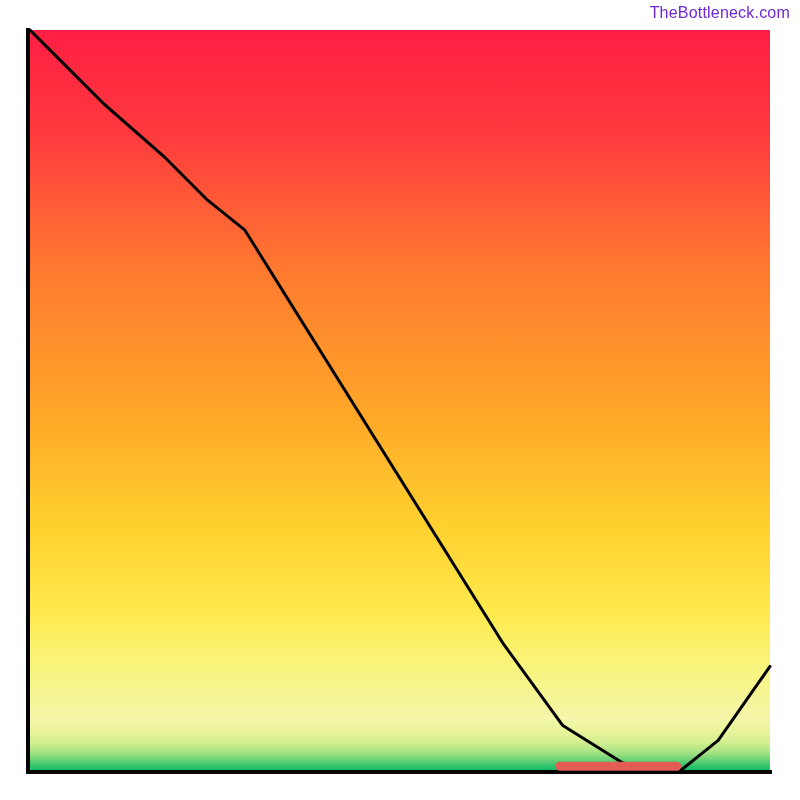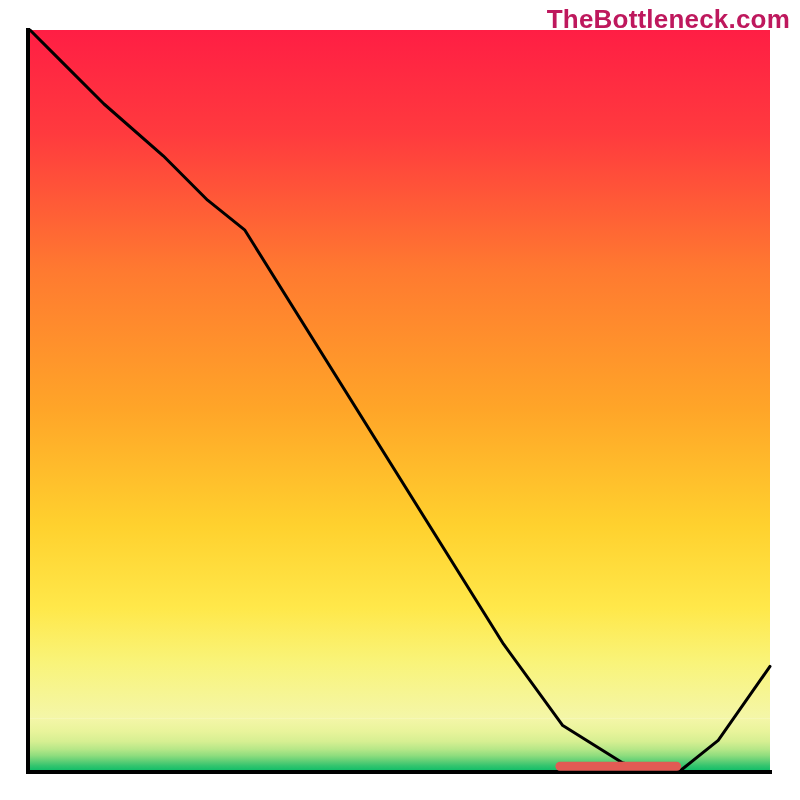--- a/index.html
+++ b/index.html
@@ -13,23 +13,23 @@
   }
   .frame {
     position: relative;
     width: 800px;
     height: 800px;
   }
   .watermark {
     position: absolute;
     top: 4px;
     right: 10px;
-    font-size: 26px;
-    font-weight: 700;
-    color: #be185d;
+    font-size: 16px;
+    font-weight: 400;
+    color: #6d28d9;
     letter-spacing: 0.2px;
   }
   svg {
     position: absolute;
     left: 0;
     top: 0;
   }
 </style>
 </head>
 <body>

